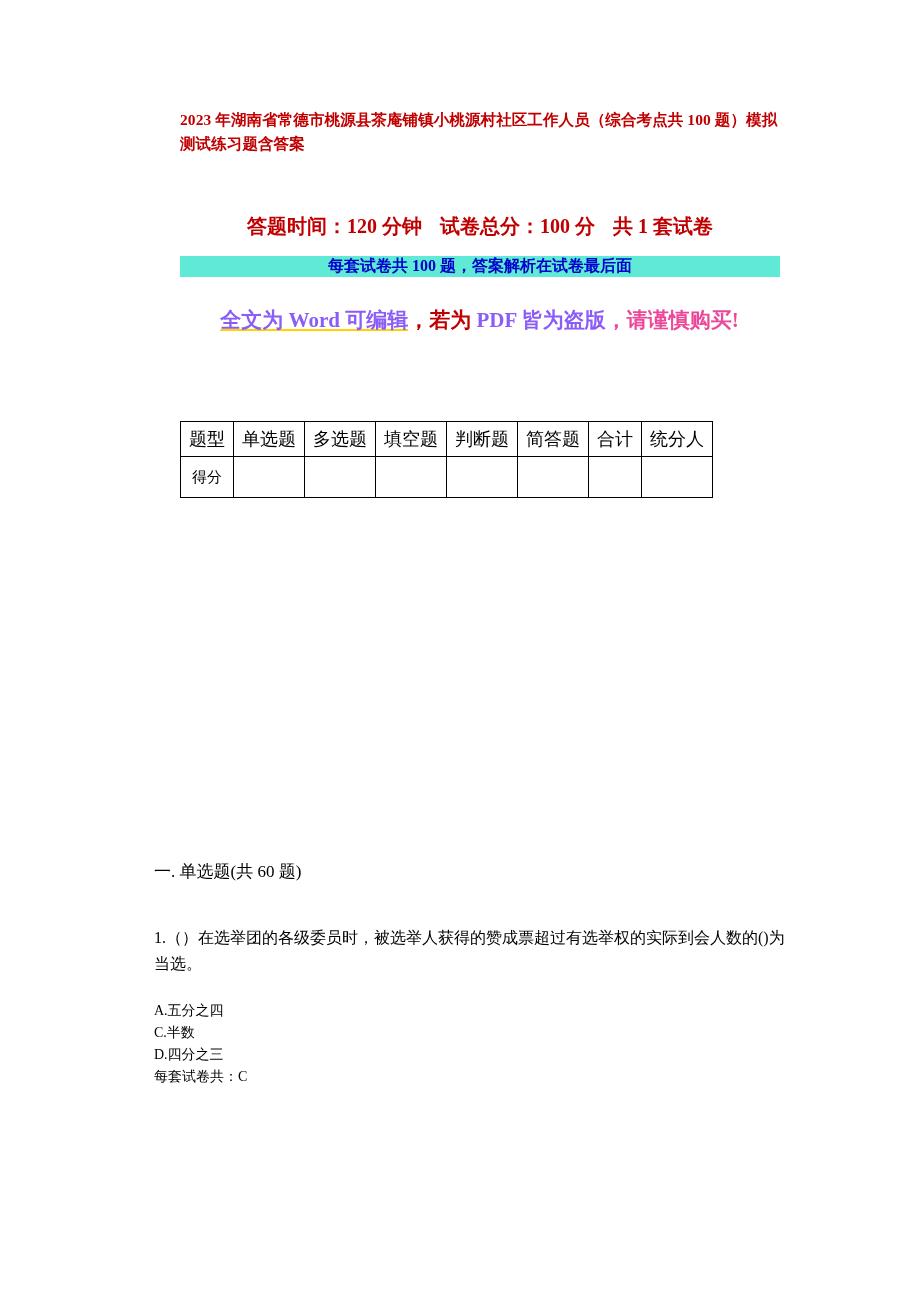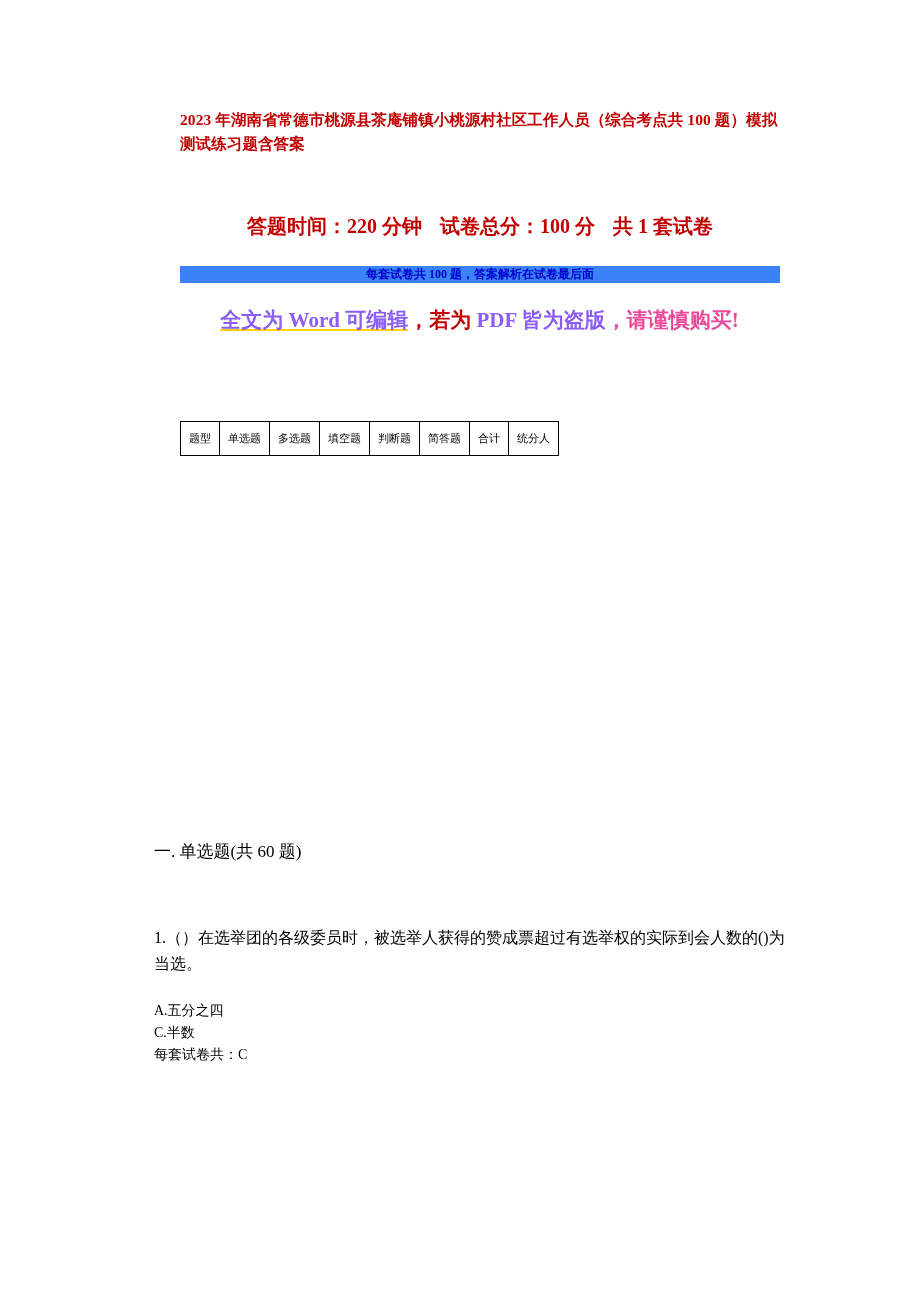--- a/index.html
+++ b/index.html
@@ -41,27 +41,27 @@
     text-align: center;
     font-size: 20px;
     font-weight: bold;
     color: #c00000;
     white-space: nowrap;
   }
   .line1 .gap { display: inline-block; width: 18px; }
   .line2 {
     position: absolute;
     left: 163px;
-    top: 266px;
+    top: 256px;
     width: 600px;
     text-align: center;
-    font-size: 12px;
+    font-size: 16px;
     font-weight: bold;
     color: #0000cc;
-    background: #3b82f6;
+    background: #5eead4;
     white-space: nowrap;
   }
   .line3 {
     position: absolute;
     left: 150px;
     top: 305px;
     width: 625px;
     text-align: center;
     font-size: 21px;
     line-height: 1.45;
@@ -84,35 +84,35 @@
     font-size: 15px;
   }
   table.score td {
     border: 1px solid #000000;
     height: 23px;
     padding: 5px 8px;
     text-align: center;
     vertical-align: middle;
     font-family: "Liberation Serif", "DejaVu Serif", serif;
   }
-  table.score td.hdr { font-size: 11px; }
+  table.score td.hdr { font-size: 18px; }
   table.score tr.row-blank td { height: 30px; }
 
   .vol {
     position: absolute;
     left: 163px;
     top: 695px;
     width: 600px;
     text-align: center;
     font-size: 22px;
   }
   .section-h {
     position: absolute;
     left: 137px;
-    top: 840px;
+    top: 860px;
     font-size: 17px;
   }
   .q-stem {
     position: absolute;
     left: 137px;
     top: 925px;
     width: 646px;
     font-size: 16px;
     line-height: 1.6;
   }
@@ -127,48 +127,59 @@
   .q-options div { white-space: nowrap; }
 </style>
 </head>
 <body>
 
 <div class="page">
 
   <div class="title">2023 年湖南省常德市桃源县茶庵铺镇小桃源村社区工作人员（综合考点共 100 题）模拟测试练习题含答案</div>
 
   <div class="line1">
-    <span>答题时间：220 分钟</span><span class="gap"></span><span>试卷总分：100 分</span><span class="gap"></span><span>共 1 套试卷</span>
+    <span>答题时间：120 分钟</span><span class="gap"></span><span>试卷总分：100 分</span><span class="gap"></span><span>共 1 套试卷</span>
   </div>
 
   <div class="line2">每套试卷共 100 题，答案解析在试卷最后面</div>
 
   <div class="line3">
     <span class="seg-a">全文为 Word 可编辑</span><span class="seg-b">，若为 </span><span class="seg-c">PDF 皆为盗版</span><span class="seg-d">，请谨慎购买!</span>
   </div>
 
   <table class="score">
     <tbody>
         <tr>
       <td class="hdr">题型</td>
       <td class="hdr">单选题</td>
       <td class="hdr">多选题</td>
       <td class="hdr">填空题</td>
       <td class="hdr">判断题</td>
       <td class="hdr">简答题</td>
       <td class="hdr">合计</td>
       <td class="hdr">统分人</td>
     </tr>
+    <tr class="row-blank">
+      <td>得分</td>
+      <td></td>
+      <td></td>
+      <td></td>
+      <td></td>
+      <td></td>
+      <td></td>
+      <td></td>
+    </tr>
   </tbody>
     </table>
 
 
   <div class="section-h">一. 单选题(共 60 题)</div>
 
   <div class="q-stem">1.（）在选举团的各级委员时，被选举人获得的赞成票超过有选举权的实际到会人数的()为当选。</div>
 
   <div class="q-options">
     <div>A.五分之四</div>
     <div>C.半数</div>
+    <div>D.四分之三</div>
     <div>每套试卷共：C</div>
   </div>
 
 </div>
 
 </body></html>

